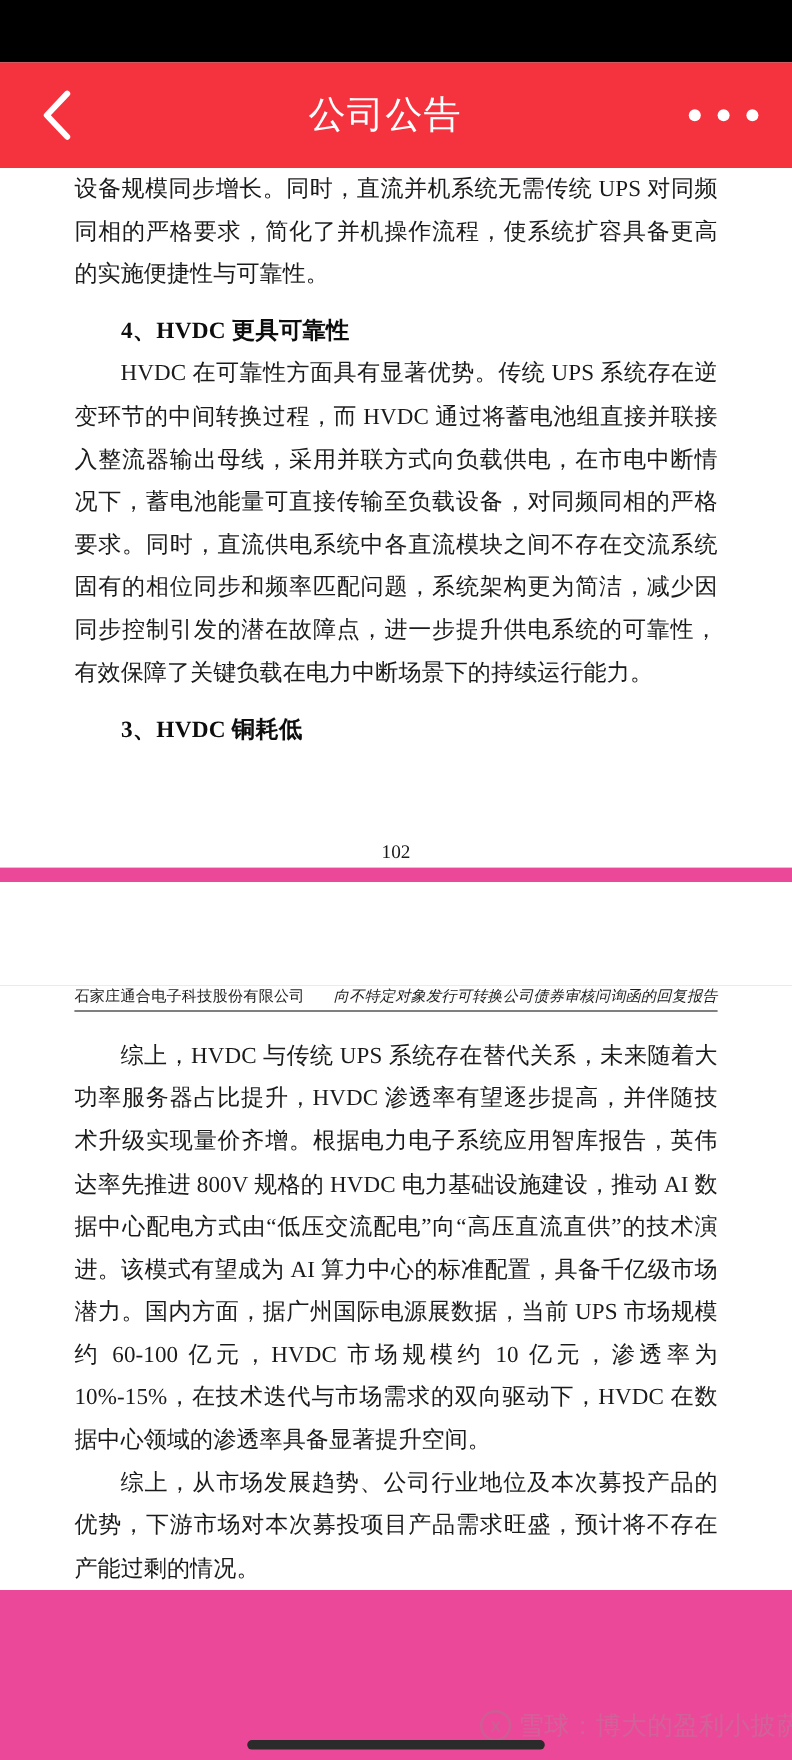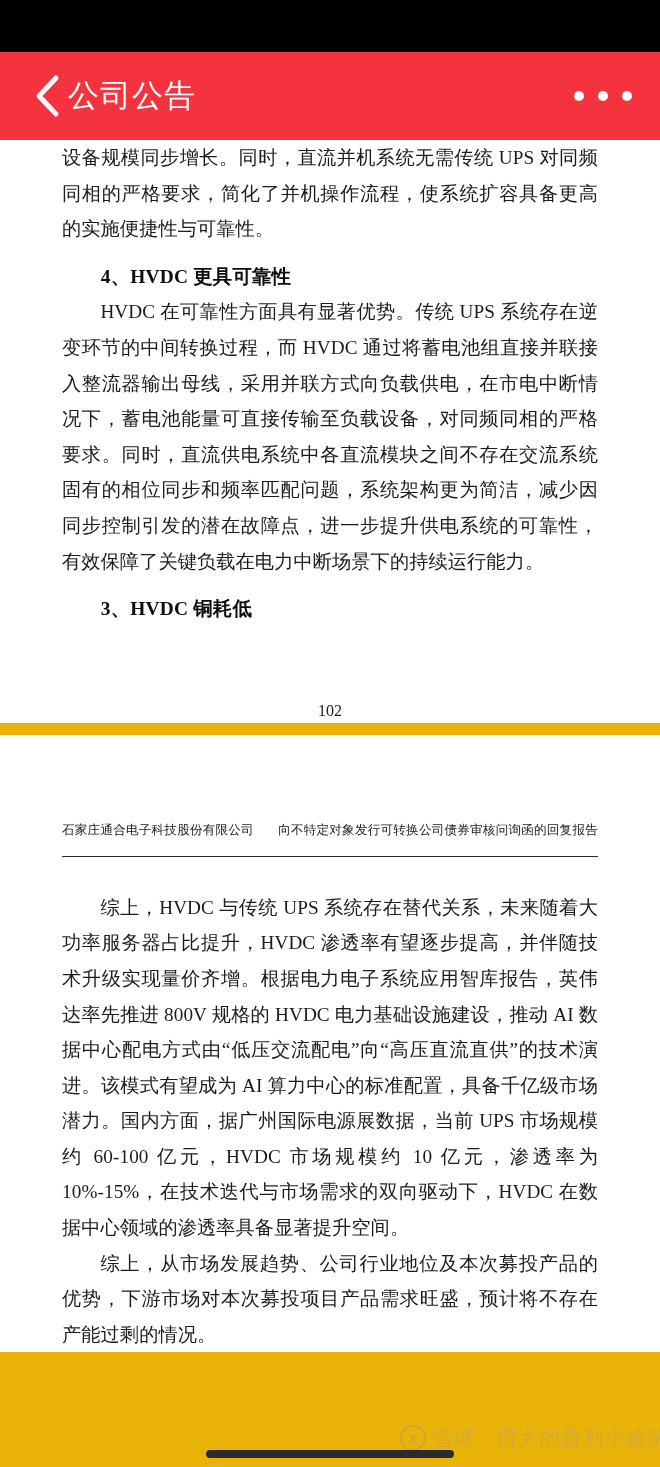--- a/index.html
+++ b/index.html
@@ -45,20 +45,21 @@
     justify-content: flex-start;
     cursor: pointer;
   }
   .nav-back svg { display: block; }
   .nav-title {
     color: #ffffff;
     font-family: "Liberation Sans", "DejaVu Sans", sans-serif;
     font-size: 31px;
     font-weight: 400;
     letter-spacing: 1px;
+    text-align: center;
     flex: 1;
     margin-left: -10px;
   }
   .nav-more {
     width: 58px;
     height: 54px;
     display: flex;
     align-items: center;
     justify-content: space-between;
     cursor: pointer;
@@ -69,21 +70,21 @@
     border-radius: 50%;
     background: #ffffff;
   }
 
   
   .doc-viewer {
     position: absolute;
     top: 140px; left: 0;
     width: 660px;
     height: 1327px;
-    background: #eab308;
+    background: #ec4899;
     overflow: hidden;
   }
   .doc-page {
     position: relative;
     width: 660px;
     box-sizing: border-box;
     padding: 0 62px;
     background: #ffffff;
   }
 
@@ -124,29 +125,29 @@
     height: 86px;
     background: #ffffff;
   }
 
   
   .page-header {
     display: flex;
     justify-content: space-between;
     align-items: flex-end;
     border-bottom: 1.4px solid #2b2b2b;
-    padding-bottom: 17px;
-    margin-bottom: 33px;
+    padding-bottom: 3px;
+    margin-bottom: 20px;
     font-size: 12.6px;
     line-height: 18px;
     color: #1b1b1b;
     letter-spacing: 0.2px;
   }
   .page-header-left { white-space: nowrap; }
-  .page-header-right { white-space: nowrap; }
+  .page-header-right { white-space: nowrap; font-style: italic; }
 
   
   .watermark {
     position: absolute;
     left: 400px;
     top: 1424px;
     display: flex;
     align-items: center;
     gap: 6px;
     opacity: 0.32;

